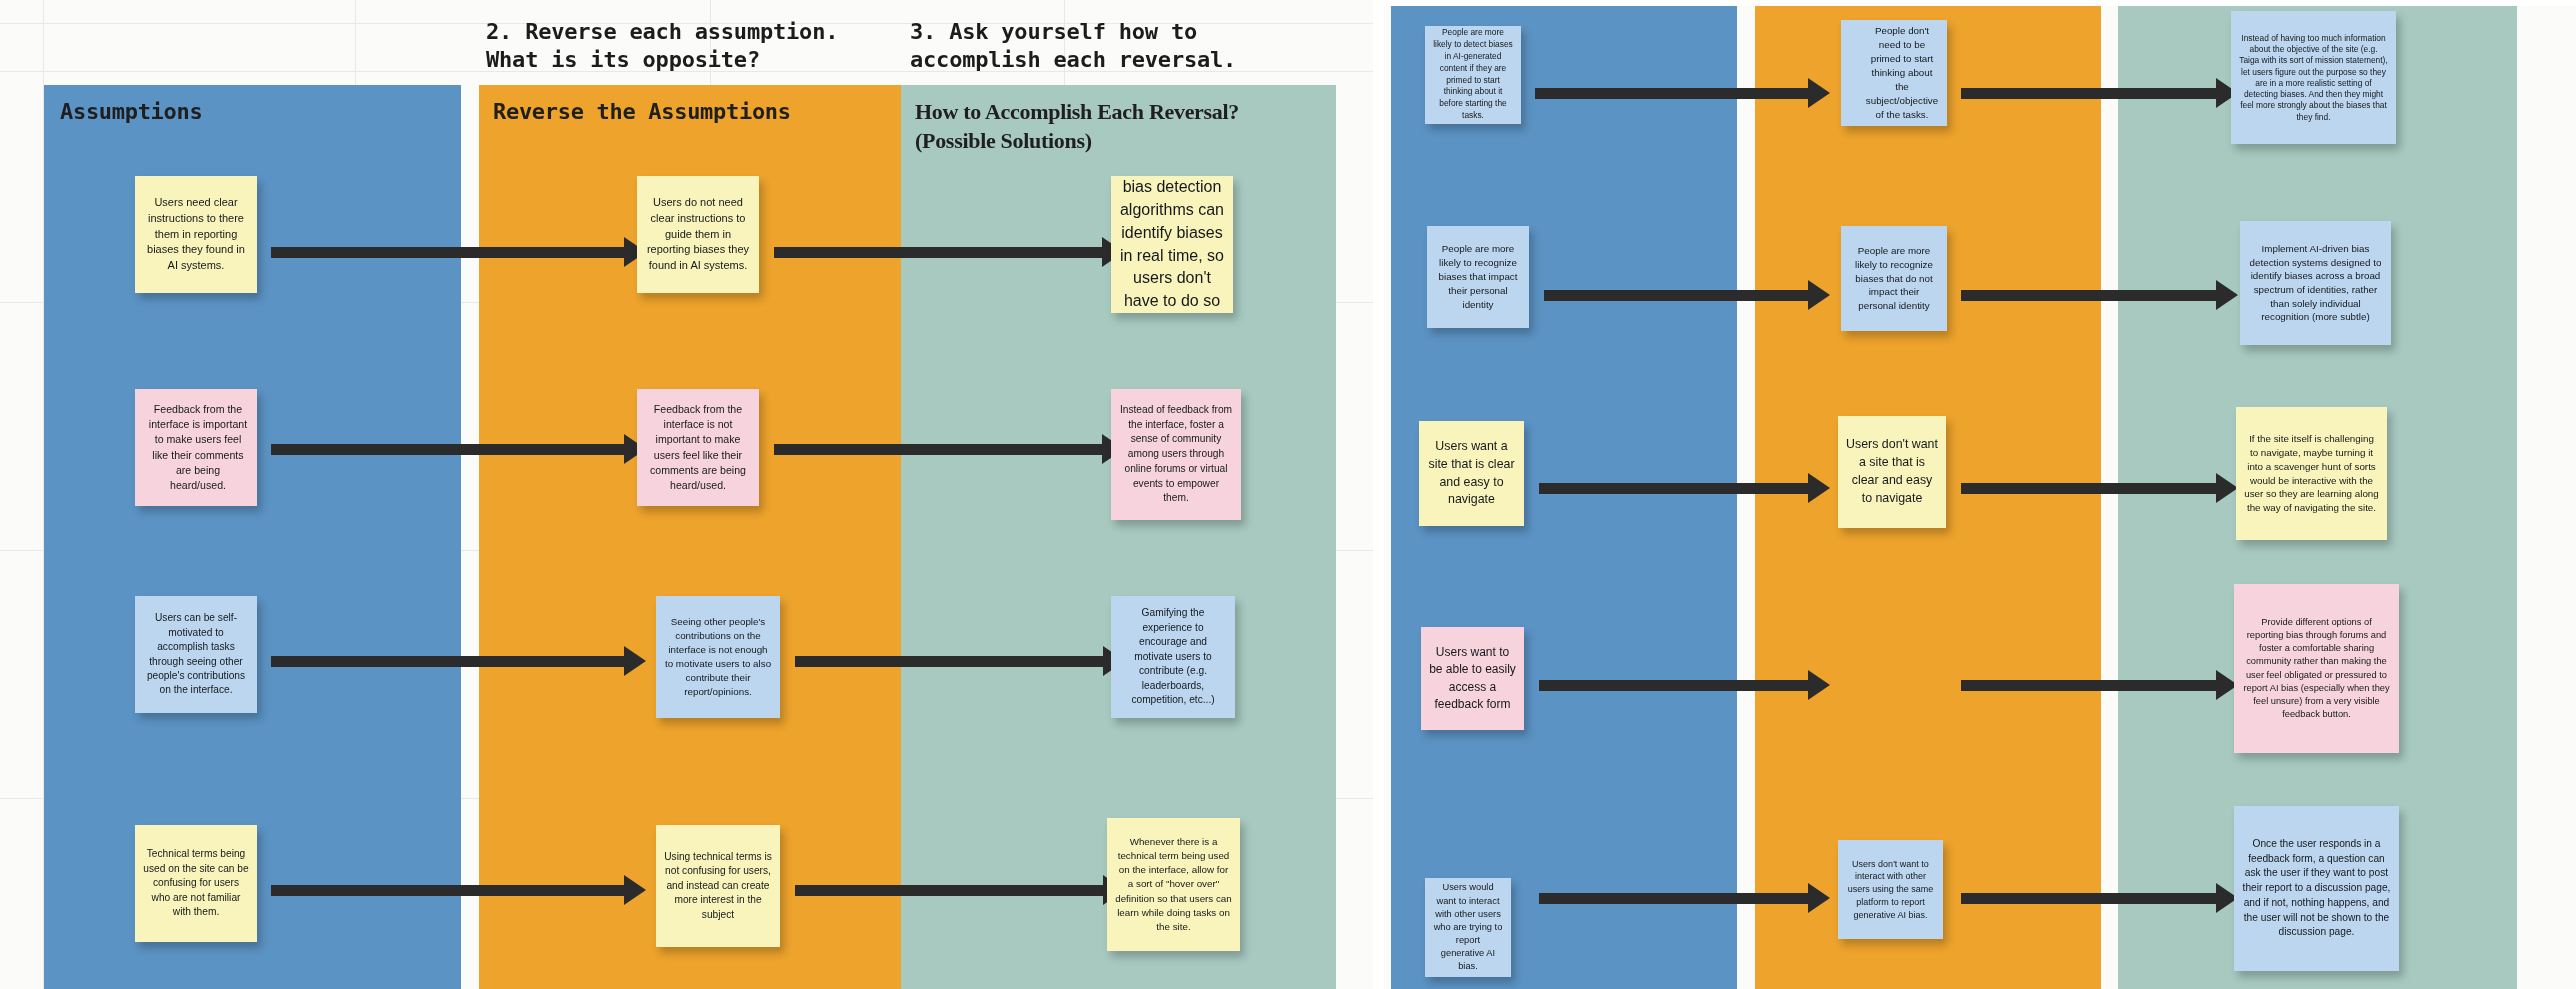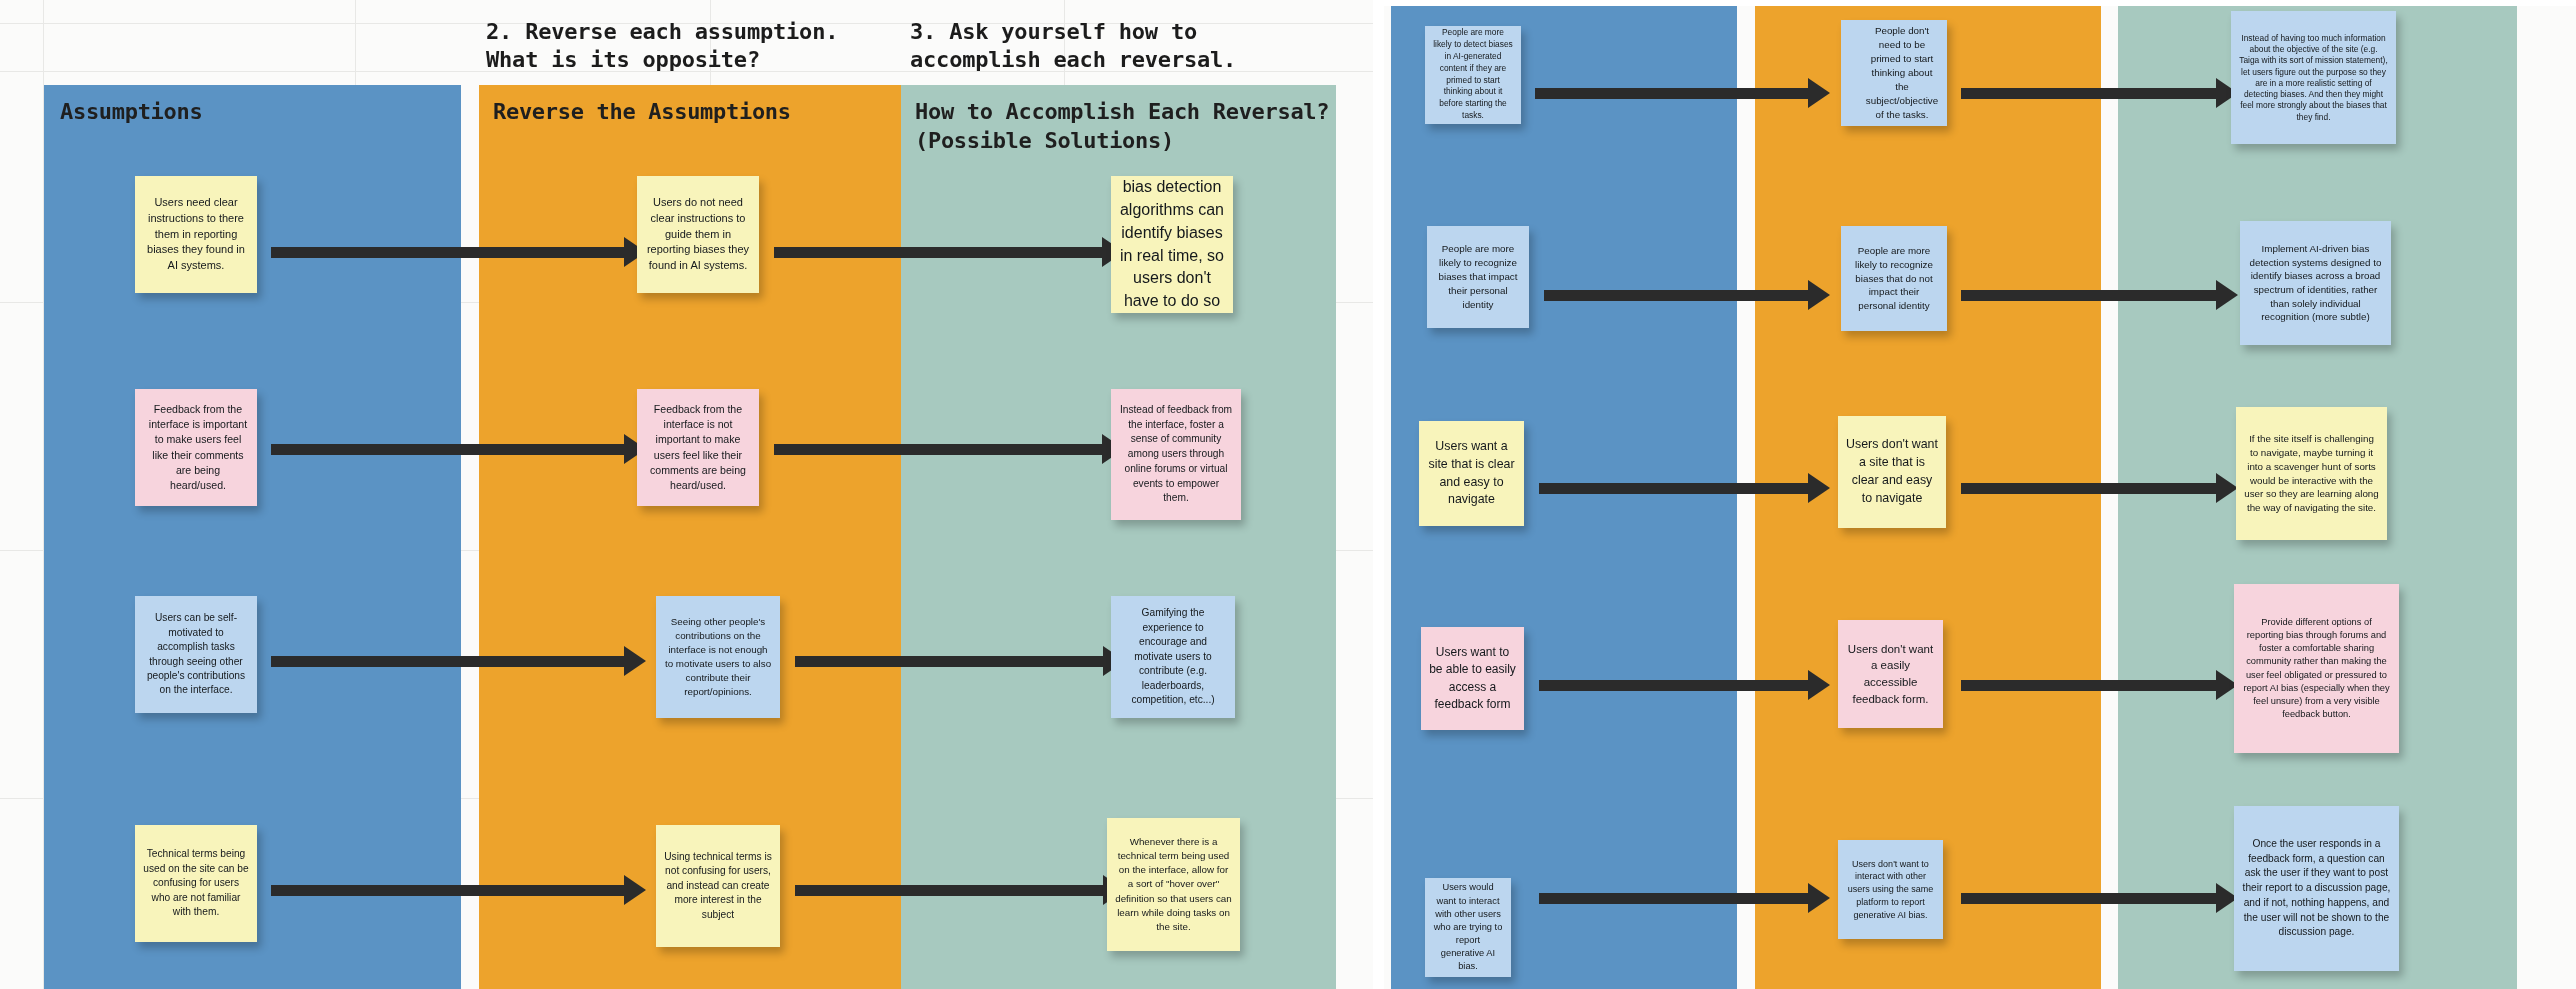--- a/index.html
+++ b/index.html
@@ -96,21 +96,21 @@
     <div class="band band-orange" style="left:479px; top:85px; width:426px;  height:905px;"></div>
     <div class="band band-teal" style="left:901px;top:85px; width:435px;  height:905px;"></div>
 
     <div class="col-title" style="left:486px; top:18px;">2. Reverse each assumption.
 What is its opposite?</div>
     <div class="col-title" style="left:910px;top:18px;">3. Ask yourself how to
 accomplish each reversal.</div>
 
     <div class="band-label" style="left:60px;  top:98px;">Assumptions</div>
     <div class="band-label" style="left:493px; top:98px;">Reverse the Assumptions</div>
-    <div class="band-label" style="left:915px;top:98px;">How to Accomplish Each Reversal?
+    <div class="band-label" style="left:915px;top:98px;font-family:Liberation Serif, serif;">How to Accomplish Each Reversal?
 (Possible Solutions)</div>
 
     <div class="note yellow" style="left:135px;top:176px;width:122px;height:117px;font-size:11px;line-height:1.42;">
         <span>Users need clear instructions to there them in reporting biases they found in AI systems.</span>
       </div>
     <div class="arrow" style="left:271px;top:247px;width:355px;"></div>
     <div class="note yellow" style="left:637px;top:176px;width:122px;height:117px;font-size:11px;line-height:1.42;">
         <span>Users do not need clear instructions to guide them in reporting biases they found in AI systems.</span>
       </div>
     <div class="arrow" style="left:774px;top:247px;width:330px;"></div>
@@ -195,23 +195,20 @@
       </div>
     <div class="arrow" style="left:577px;top:477px;width:257px;"></div>
     <div class="note yellow" style="left:852px;top:401px;width:151px;height:133px;font-size:9.8px;line-height:1.42;">
         <span>If the site itself is challenging to navigate, maybe turning it into a scavenger hunt of sorts would be interactive with the user so they are learning along the way of navigating the site.</span>
       </div>
 
     <div class="note pink" style="left:37px;top:621px;width:103px;height:103px;font-size:12px;line-height:1.45;">
         <span>Users want to be able to easily access a feedback form</span>
       </div>
     <div class="arrow" style="left:155px;top:674px;width:271px;"></div>
-    <div class="note pink" style="left:454px;top:614px;width:105px;height:108px;font-size:11.5px;line-height:1.45;">
-        <span>Users don't want a easily accessible feedback form.</span>
-      </div>
     <div class="arrow" style="left:577px;top:674px;width:257px;"></div>
     <div class="note pink" style="left:850px;top:578px;width:165px;height:169px;font-size:9.3px;line-height:1.4;">
         <span>Provide different options of reporting bias through forums and foster a comfortable sharing community rather than making the user feel obligated or pressured to report AI bias (especially when they feel unsure) from a very visible feedback button.</span>
       </div>
 
     <div class="note blue" style="left:41px;top:872px;width:86px;height:99px;font-size:9.3px;line-height:1.42;">
         <span>Users would want to interact with other users who are trying to report generative AI bias.</span>
       </div>
     <div class="arrow" style="left:155px;top:887px;width:271px;"></div>
     <div class="note blue" style="left:454px;top:834px;width:105px;height:99px;font-size:9px;line-height:1.42;">

